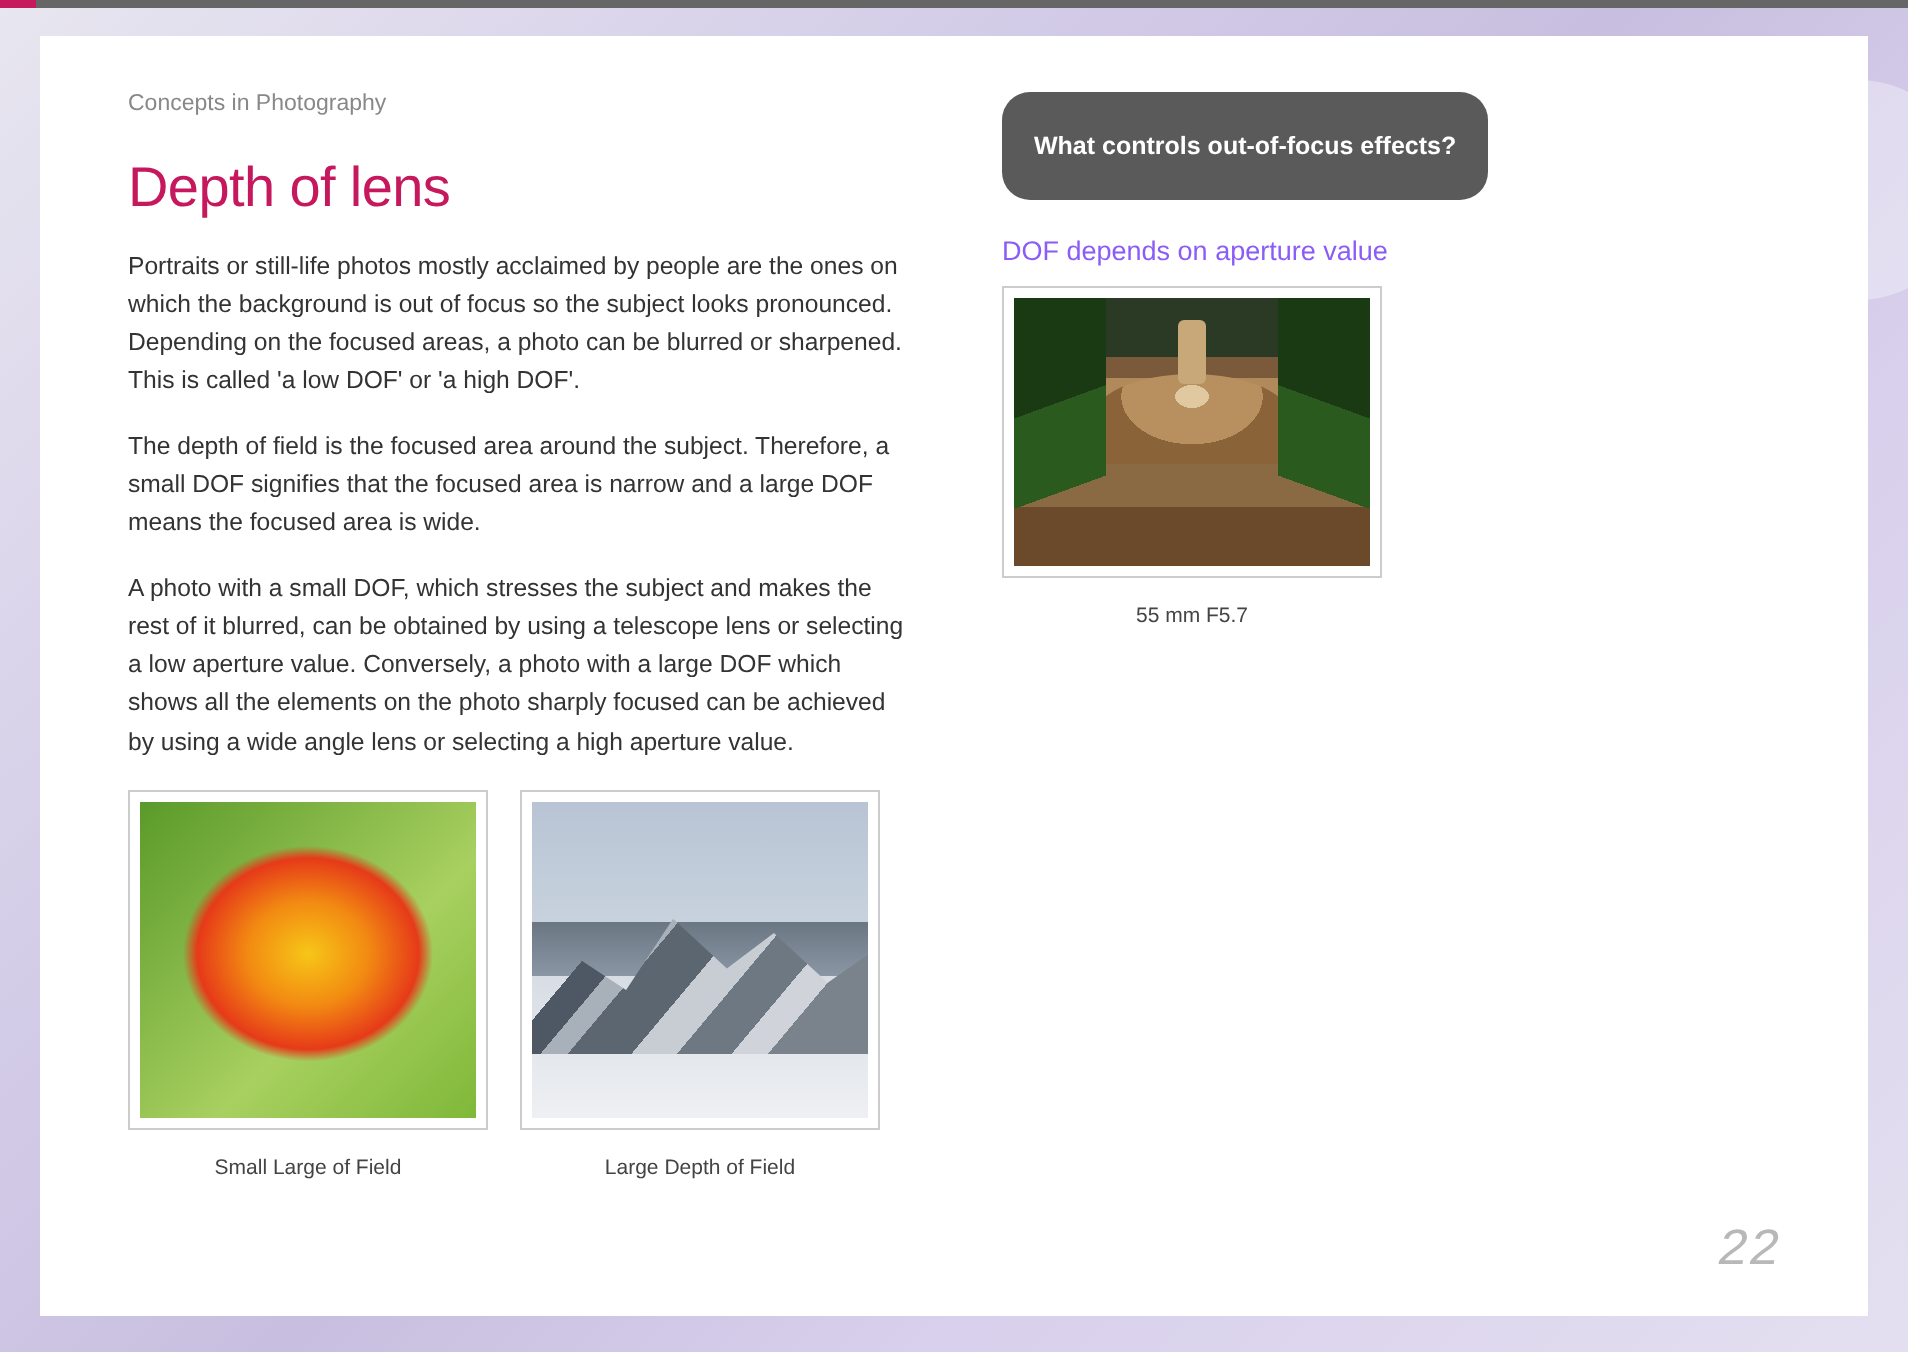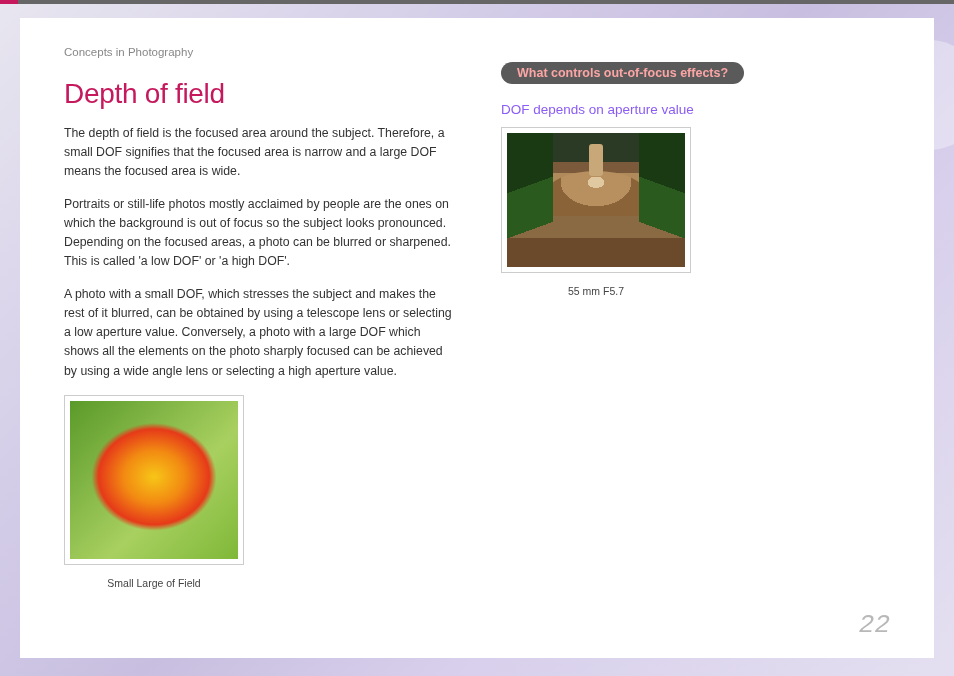--- a/index.html
+++ b/index.html
@@ -26,21 +26,21 @@
   .col { flex:1; }
   .section-label { font-size:11.5px; color:#888; margin-bottom:20px; }
   h1 { color:#c5185d; font-weight:300; font-size:28px; margin-bottom:14px; letter-spacing:-0.3px;}
   .body-text { font-size:12.3px; color:#333; line-height:1.55; margin-bottom:14px; }
   .img-row { display:flex; gap:16px; margin-top:6px;align-items:center; }
   .img-card { text-align:center; }
   .img-frame { border:1px solid #ccc; padding:5px; background:#fff; display:inline-block; }
   .img-ph { width:168px; height:158px; display:block; }
   .img-ph-sm { width:178px; height:134px; display:block; }
   .caption { font-size:10.5px; color:#444; margin-top:8px; }
-  .pill { display:inline-block; background:#5a5a5a; color:#fca5a5; font-weight:600; font-size:12.5px; padding:4px 16px; border-radius:14px; margin-bottom:18px; margin-top:16px;}
+  .pill { display:inline-block; background:#5a5a5a; color:#ffffff; font-weight:600; font-size:12.5px; padding:20px 16px; border-radius:14px; margin-bottom:18px; margin-top:0;}
   h3 { font-size:13.5px; font-weight:400; color:#8b5cf6; margin-bottom:10px; }
   .page-num { position:absolute; right:44px; bottom:18px; font-size:26px; font-style:italic; color:#b8b8b8; font-family: Liberation Mono, monospace;}
   
   .tulip { background: radial-gradient(ellipse 60% 55% at 50% 48%, #f7c617 0%, #f28a12 30%, #e63a19 55%, rgba(230,58,25,0) 62%), linear-gradient(135deg,#5a9a2a 0%, #a8d060 60%, #7fb838 100%); }
   .mountain { background: linear-gradient(to bottom, #b8c4d4 0%, #c8d2de 38%, #6a7682 38%, #8a96a4 55%, #d8dde4 55%, #eef0f3 100%); position:relative; }
   .mountain::after{content:"";position:absolute;left:0;right:0;top:35%;height:45%;background:
      linear-gradient(130deg, transparent 0 20%, #4e5864 20% 28%, #a8b0ba 28% 34%, #5c6670 34% 48%, #c8cdd4 48% 58%, #6e7882 58% 70%, #d0d4da 70% 78%, #7a828c 78% 100%);
      clip-path: polygon(0 100%, 0 60%, 12% 30%, 28% 55%, 42% 5%, 58% 40%, 72% 15%, 88% 50%, 100% 30%, 100% 100%);}
   .grinder { background:linear-gradient(to bottom,#2a3a24 0 22%, #7a5a3a 22% 30%, #b08a5a 30% 60%, #8a6a42 60% 78%, #6a4a2a 78% 100%); position:relative;}
   .grinder::before{content:"";position:absolute;left:22%;right:22%;top:28%;height:34%;background:radial-gradient(ellipse at 50% 25%,#e0c8a0 0 12%,#b89060 12% 50%,#8a6438 50% 100%);border-radius:50% 50% 8% 8%;}
@@ -58,31 +58,37 @@
 
 <div class="bokeh b1"></div>
 <div class="bokeh b2"></div>
 <div class="bokeh b3"></div>
 <div class="bokeh b4"></div>
 
 <div class="page">
 
   <div class="col">
     <div class="section-label">Concepts in Photography</div>
-    <h1>Depth of field</h1>
+    <h1>Depth of lens</h1>
+    <p class="body-text">Portraits or still-life photos mostly acclaimed by people are the ones on which the background is out of focus so the subject looks pronounced. Depending on the focused areas, a photo can be blurred or sharpened. This is called 'a low DOF' or 'a high DOF'.</p>
     <p class="body-text">The depth of field is the focused area around the subject. Therefore, a small DOF signifies that the focused area is narrow and a large DOF means the focused area is wide.</p>
-    <p class="body-text">Portraits or still-life photos mostly acclaimed by people are the ones on which the background is out of focus so the subject looks pronounced. Depending on the focused areas, a photo can be blurred or sharpened. This is called 'a low DOF' or 'a high DOF'.</p>
     <p class="body-text">A photo with a small DOF, which stresses the subject and makes the rest of it blurred, can be obtained by using a telescope lens or selecting a low aperture value. Conversely, a photo with a large DOF which shows all the elements on the photo sharply focused can be achieved by using a wide angle lens or selecting a high aperture value.</p>
 
     <div class="img-row">
       <div class="img-card">
         <div class="img-frame">
           <div class="img-ph tulip"></div>
         </div>
         <div class="caption">Small Large of Field</div>
+      </div>
+      <div class="img-card">
+        <div class="img-frame">
+          <div class="img-ph mountain"></div>
+        </div>
+        <div class="caption">Large Depth of Field</div>
       </div>
     </div>
   </div>
 
   <div class="col">
     <div class="pill">What controls out-of-focus effects?</div>
     <h3>DOF depends on aperture value</h3>
 
     <div class="img-row">
       <div class="img-card">

